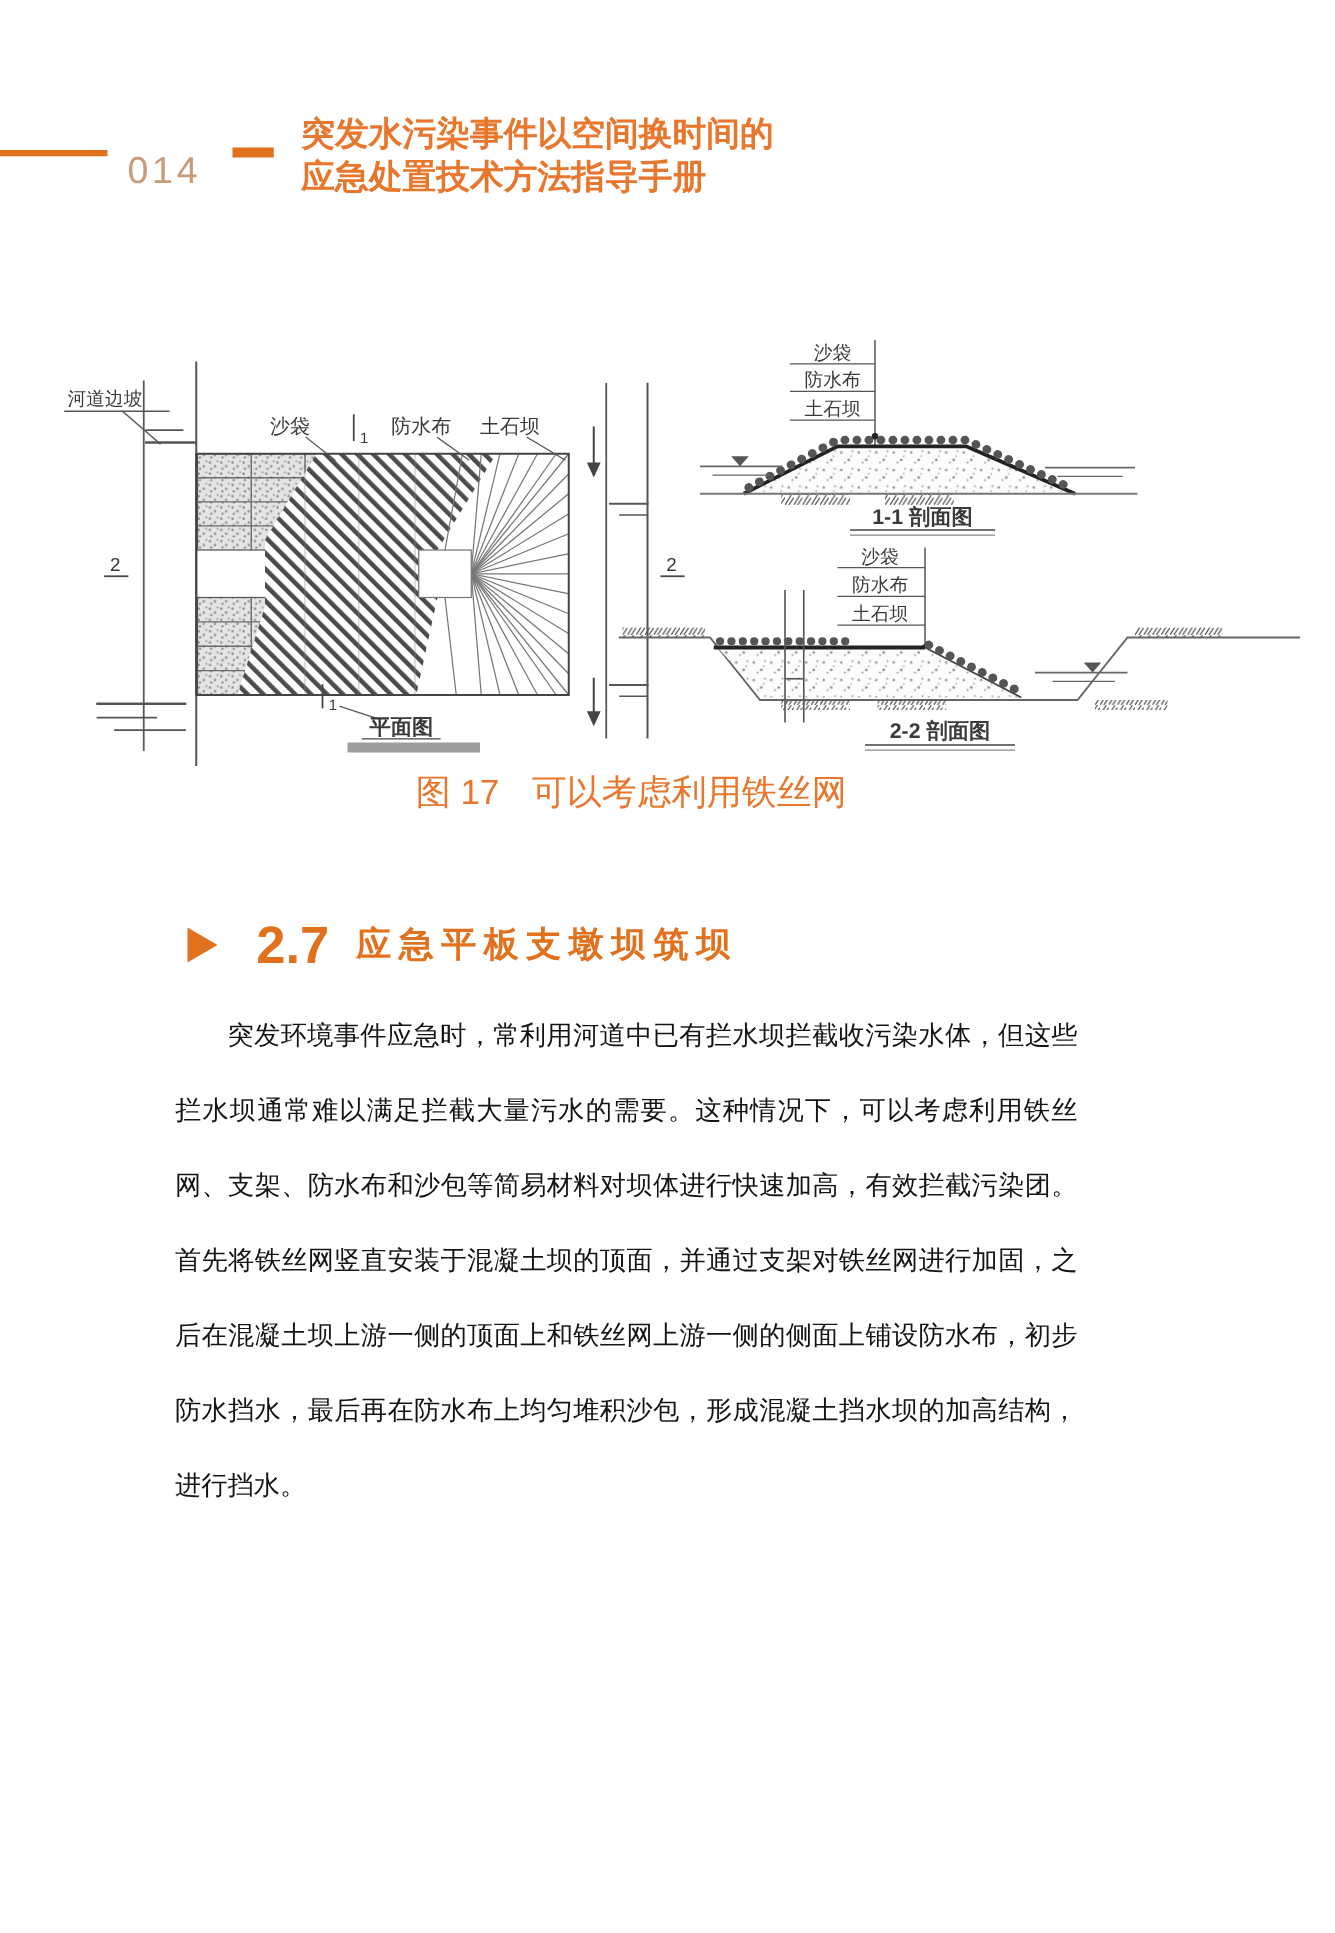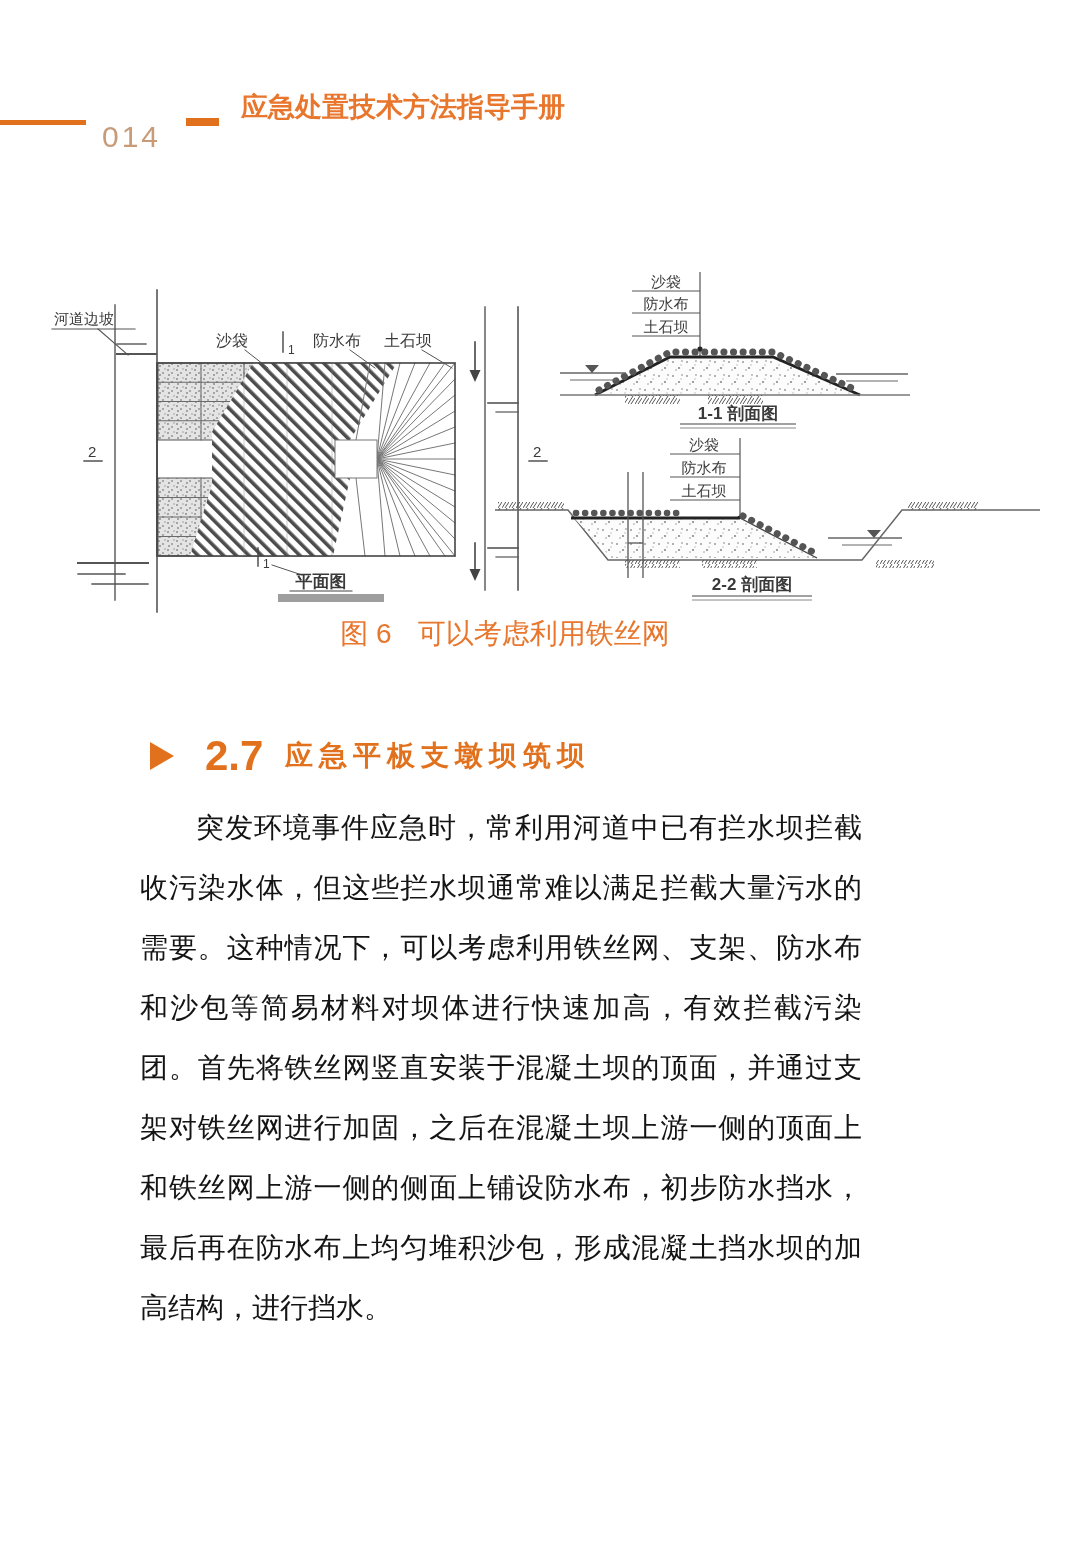--- a/index.html
+++ b/index.html
@@ -38,33 +38,34 @@
     color:#e2711d;font-weight:700;
   }
   .sec-title{
     position:absolute;left:135px;top:0;font-size:28px;line-height:46px;
     color:#e2711d;font-weight:700;letter-spacing:6px;white-space:nowrap;
   }
   
   .body-par{
     position:absolute;left:140px;top:798px;width:722px;
     font-family:"Liberation Serif",serif;
-    font-size:28px;line-height:60px;color:#141414;
+    font-size:21px;line-height:60px;color:#141414;
     text-align:justify;text-indent:2em;
   }
 </style>
 </head>
 <body>
 
 <div class="page">
 
   <div class="hdr-rule"></div>
   <div class="page-num">014</div>
   <div class="hdr-dash"></div>
   <div class="hdr-title">
+    <div>突发水污染事件以空间换时间的</div>
     <div>应急处置技术方法指导手册</div>
   </div>
 
   <svg class="fig-svg" width="1005" height="365" viewBox="0 0 1005 365">
     <defs>
       <pattern id="bagfill" width="9" height="9" patternUnits="userSpaceOnUse">
         <rect width="9" height="9" fill="#e4e4e4"></rect>
         <circle cx="2" cy="2" r="1" fill="#8f8f8f"></circle>
         <circle cx="6" cy="5" r="1.1" fill="#9a9a9a"></circle>
         <circle cx="3" cy="7" r="0.9" fill="#858585"></circle>
@@ -288,21 +289,21 @@
 
       <g>
         <text x="712" y="330" font-size="17" font-weight="bold" text-anchor="middle">2-2 剖面图</text>
         <line x1="652" y1="336" x2="772" y2="336" stroke="#444" stroke-width="1.2"></line>
         <line x1="652" y1="340" x2="772" y2="340" stroke="#888" stroke-width="1"></line>
       </g>
     </g>
   </svg>
 
   <div class="fig-caption">
-    <span class="cap-label">图 6</span><span>可以考虑利用铁丝网</span>
+    <span class="cap-label">图 17</span><span>可以考虑利用铁丝网</span>
   </div>
 
   <div class="sec-heading">
     <span class="sec-tri"></span>
     <span class="sec-num">2.7</span>
     <span class="sec-title">应急平板支墩坝筑坝</span>
   </div>
 
   <div class="body-par">突发环境事件应急时，常利用河道中已有拦水坝拦截收污染水体，但这些拦水坝通常难以满足拦截大量污水的需要。这种情况下，可以考虑利用铁丝网、支架、防水布和沙包等简易材料对坝体进行快速加高，有效拦截污染团。首先将铁丝网竖直安装于混凝土坝的顶面，并通过支架对铁丝网进行加固，之后在混凝土坝上游一侧的顶面上和铁丝网上游一侧的侧面上铺设防水布，初步防水挡水，最后再在防水布上均匀堆积沙包，形成混凝土挡水坝的加高结构，进行挡水。</div>
 

